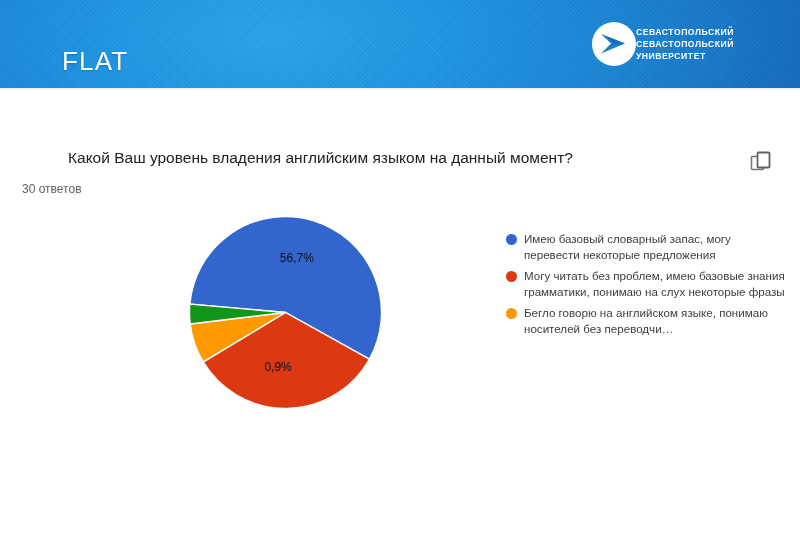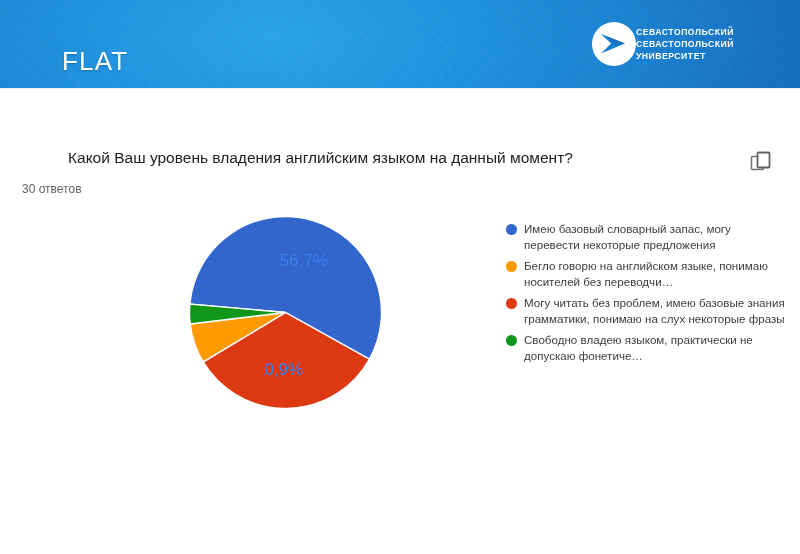--- a/index.html
+++ b/index.html
@@ -152,33 +152,33 @@
   #pie-wrap {
     position: absolute;
     left: 188px;
     top: 10px;
     width: 195px;
     height: 195px;
   }
 
   .slice-label {
     position: absolute;
-    font-size: 17px;
-    color: #3b82f6;
+    font-size: 12px;
+    color: #0f172a;
     font-family: "Liberation Sans", sans-serif;
     white-space: nowrap;
     pointer-events: none;
     text-shadow: 0 0 2px rgba(0,0,0,0.12);
   }
 
   
   #legend {
     position: absolute;
     left: 506px;
-    top: 16px;
+    top: 26px;
     width: 280px;
   }
 
   .legend-item {
     display: flex;
     align-items: flex-start;
     gap: 7px;
     margin-bottom: 6px;
   }
 
@@ -244,27 +244,23 @@
       <div class="slice-label" id="label-blue" style="left: 91.835px; top: 36.27px;">56,7%</div>
       <div class="slice-label" id="label-red" style="left: 76.4135px; top: 145.173px;">0,9%</div>
     </div>
 
     <div id="legend">
       <div class="legend-item">
         <span class="legend-bullet" style="background: rgb(51, 102, 204);"></span>
         <span class="legend-label">Имею базовый словарный запас, могу перевести некоторые предложения</span>
       </div>
       <div class="legend-item">
-        <span class="legend-bullet" style="background: rgb(255, 153, 0);"></span>
-        <span class="legend-label">Бегло говорю на английском языке, понимаю носителей без переводчи…</span>
-      </div>
-      <div class="legend-item">
         <span class="legend-bullet" style="background: rgb(220, 57, 18);"></span>
         <span class="legend-label">Могу читать без проблем, имею базовые знания грамматики, понимаю на слух некоторые фразы</span>
       </div>
       <div class="legend-item">
-        <span class="legend-bullet" style="background: rgb(16, 150, 24);"></span>
-        <span class="legend-label">Свободно владею языком, практически не допускаю фонетиче…</span>
+        <span class="legend-bullet" style="background: rgb(255, 153, 0);"></span>
+        <span class="legend-label">Бегло говорю на английском языке, понимаю носителей без переводчи…</span>
       </div>
     </div>
 
   </div>
 </div>
 
 </body></html>

